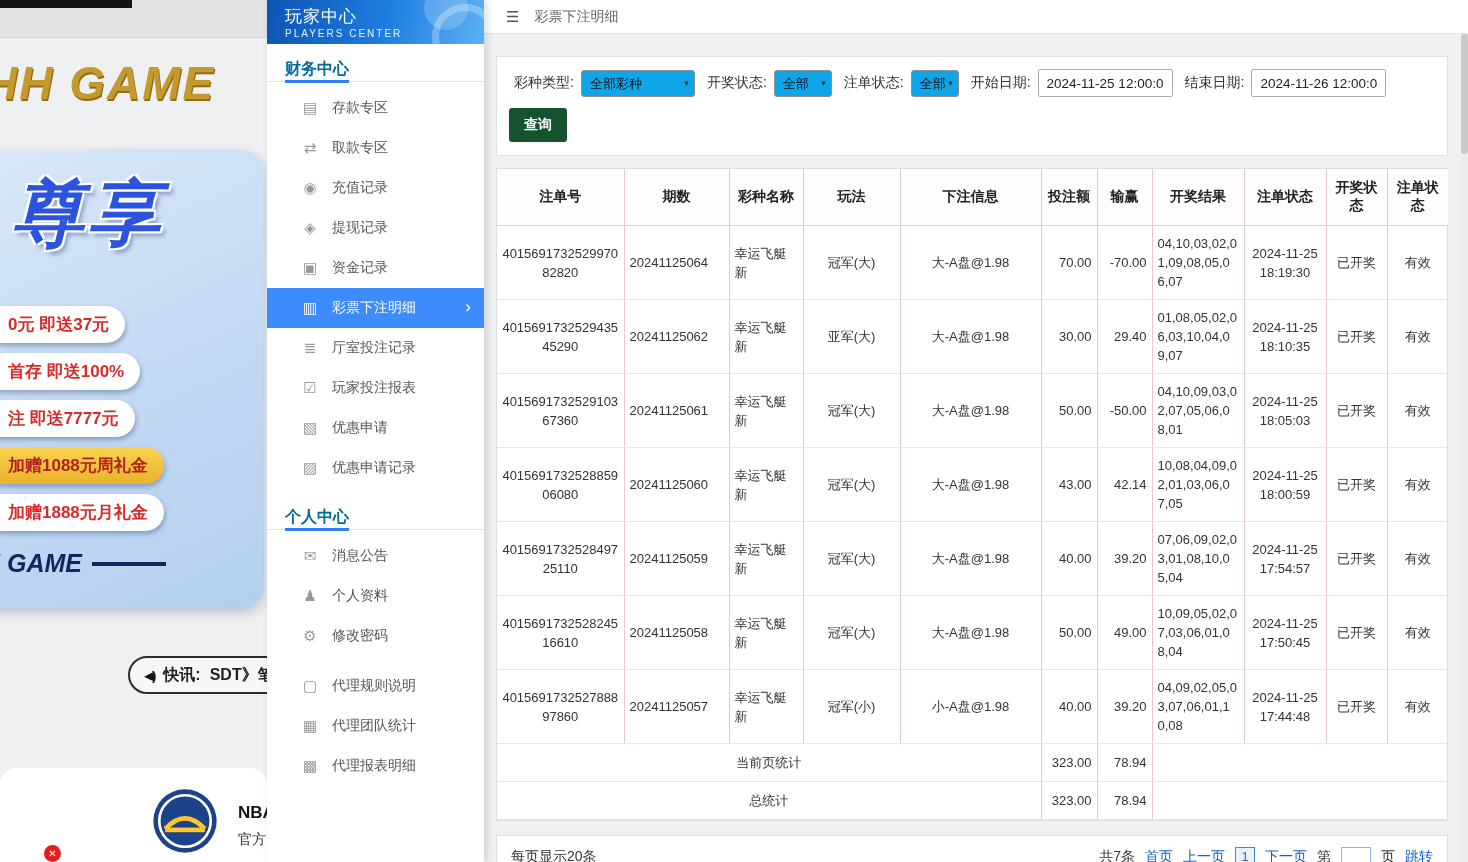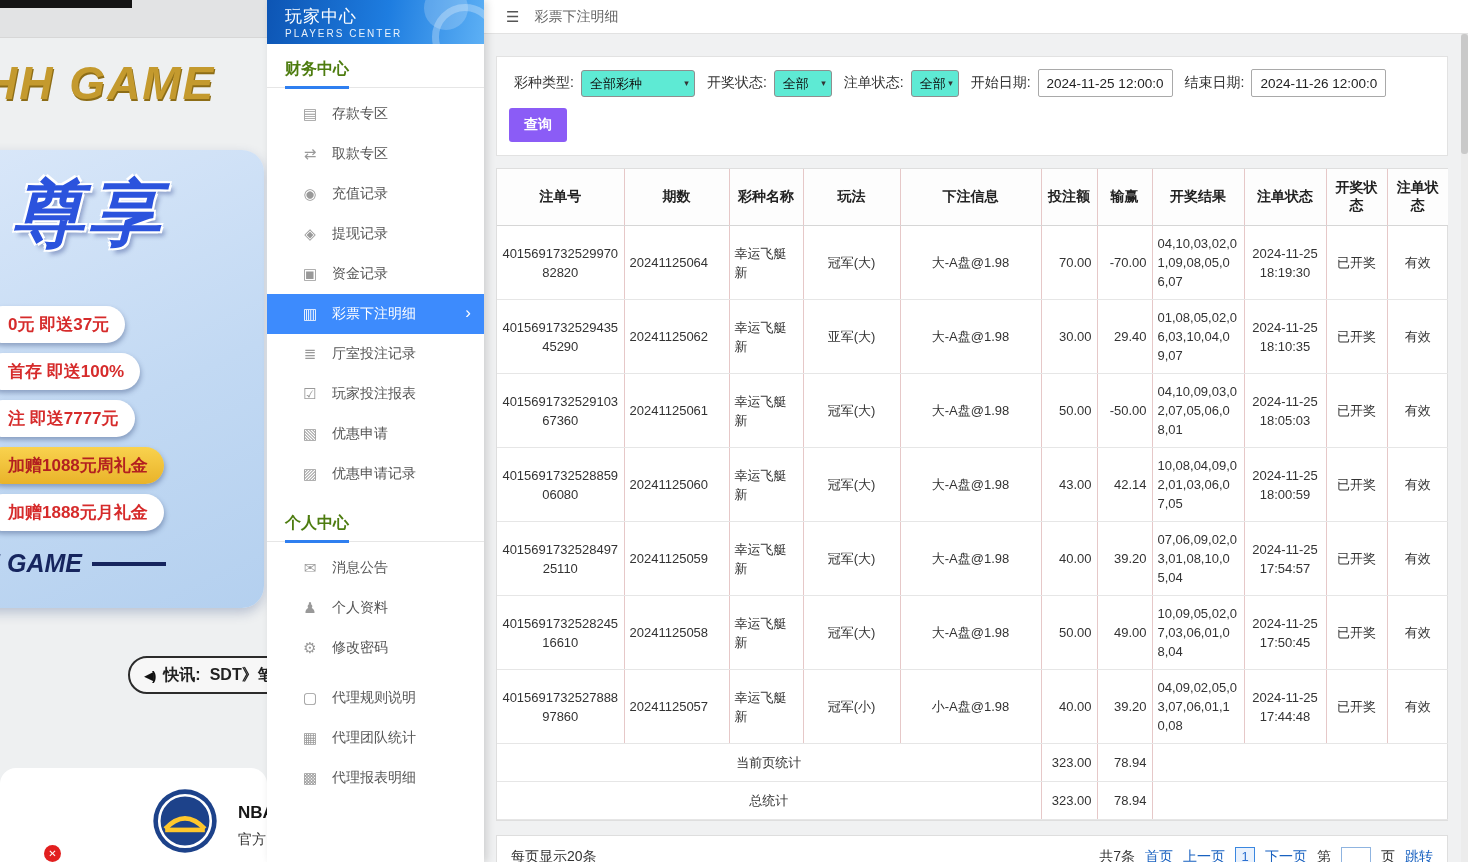--- a/index.html
+++ b/index.html
@@ -40,45 +40,45 @@
     box-shadow:3px 0 8px rgba(0,0,0,.14); z-index:3; }
   .sb-header { height:44px; background:linear-gradient(100deg,#0d55b4 0%,#1e7de0 55%,#5db0f5 100%);
     color:#fff; padding:5px 0 0 18px; position:relative; overflow:hidden; }
   .sb-header::before { content:''; position:absolute; right:16px; top:-14px; width:44px; height:44px; border-radius:50%;
     background:rgba(255,255,255,.20); }
   .sb-header::after { content:''; position:absolute; right:-14px; top:4px; width:52px; height:52px; border-radius:50%;
     border:7px solid rgba(255,255,255,.28); }
   .sb-title { font-size:17px; font-weight:400; letter-spacing:1px; }
   .sb-sub { font-size:10px; letter-spacing:2px; opacity:.9; }
   .sb-sec-head { padding:15px 0 0 18px; border-bottom:1px solid #e6e6e6; }
-  .sb-section-title { display:inline-block; font-size:16px; font-weight:600; color:#4d7c0f; padding-bottom:6px;
+  .sb-section-title { display:inline-block; font-size:16px; font-weight:600; color:#0369a1; padding-bottom:0;
     border-bottom:3px solid #2f7ff0; margin-bottom:-2px; }
   .sb-list { padding:6px 0 4px; }
   .sb-item { height:40px; display:flex; align-items:center; gap:13px; padding-left:34px; font-size:14px; color:#555;
     cursor:pointer; position:relative; }
   .sb-item .ic { width:18px; text-align:center; font-size:15px; color:#999; font-family:"DejaVu Sans",sans-serif; }
   .sb-item.active { background:#3d8bfd; color:#fff; }
   .sb-item.active .ic { color:#fff; }
   .sb-item .chev { display:none; }
   .sb-item.active .chev { display:block; position:absolute; right:13px; top:9px; font-size:17px; color:#fff; }
   
   .main { position:absolute; left:484px; top:0; width:984px; height:862px; background:#f0f1f2; }
   .main-topbar { height:34px; background:#fff; border-bottom:1px solid #e2e2e2; display:flex; align-items:center; gap:15px;
     padding-left:22px; font-size:14px; color:#666; }
   .hamburger { font-size:15px; color:#555; cursor:pointer; }
   .filter-panel { margin:22px 20px 12px 12px; background:#fff; border:1px solid #e2e2e2; padding:12px 12px 13px; }
   .filter-row { display:flex; align-items:center; gap:7px; font-size:14px; color:#333; white-space:nowrap; }
   .f-label { margin-left:5px; }
-  .select { position:relative; border:1px solid #8f8f8f; border-radius:3px; background:#5eead4; height:27px; line-height:25px;
+  .select { position:relative; border:1px solid #8f8f8f; border-radius:3px; background:#0ea5e9; height:27px; line-height:25px;
     padding:0 18px 0 8px; font-size:13px; color:#111; cursor:pointer; }
   .select .arw { position:absolute; right:5px; top:0; font-size:9px; color:#333; }
   .sel-wide { width:114px; } .sel-mid { width:58px; } .sel-sm { width:48px; }
   .date-input { border:1px solid #a9a9a9; border-radius:2px; height:28px; padding:0 8px; font-size:13.5px; color:#222; width:135px;
     font-family:"Liberation Sans","DejaVu Sans",sans-serif; }
-  .query-btn { margin-top:11px; background:#8b5cf6; color:#fff; border:none; border-radius:3px; padding:8px 15px; font-size:14px;
+  .query-btn { margin-top:11px; background:#14532d; color:#fff; border:none; border-radius:3px; padding:8px 15px; font-size:14px;
     font-weight:600; cursor:pointer; }
   .table-panel { margin:0 20px 0 12px; background:#fff; border:1px solid #dedede; }
   table { width:100%; border-collapse:collapse; table-layout:fixed; }
   th { font-size:14px; font-weight:700; color:#222; padding:10px 4px; background:#fdfdfd;
     border-bottom:1px solid #d6d6d6; border-right:1px solid #e6c8c8; overflow:hidden; }
   td { font-size:13px; color:#333; padding:8px 5px; text-align:center; line-height:19px; vertical-align:middle;
     border-bottom:1px solid #e6e6e6; border-right:1px solid #e6c8c8; overflow:hidden; }
   th:last-child, td:last-child, .no-r { border-right:none !important; }
   td.num { text-align:right; }
   td.break { word-break:break-all; }

